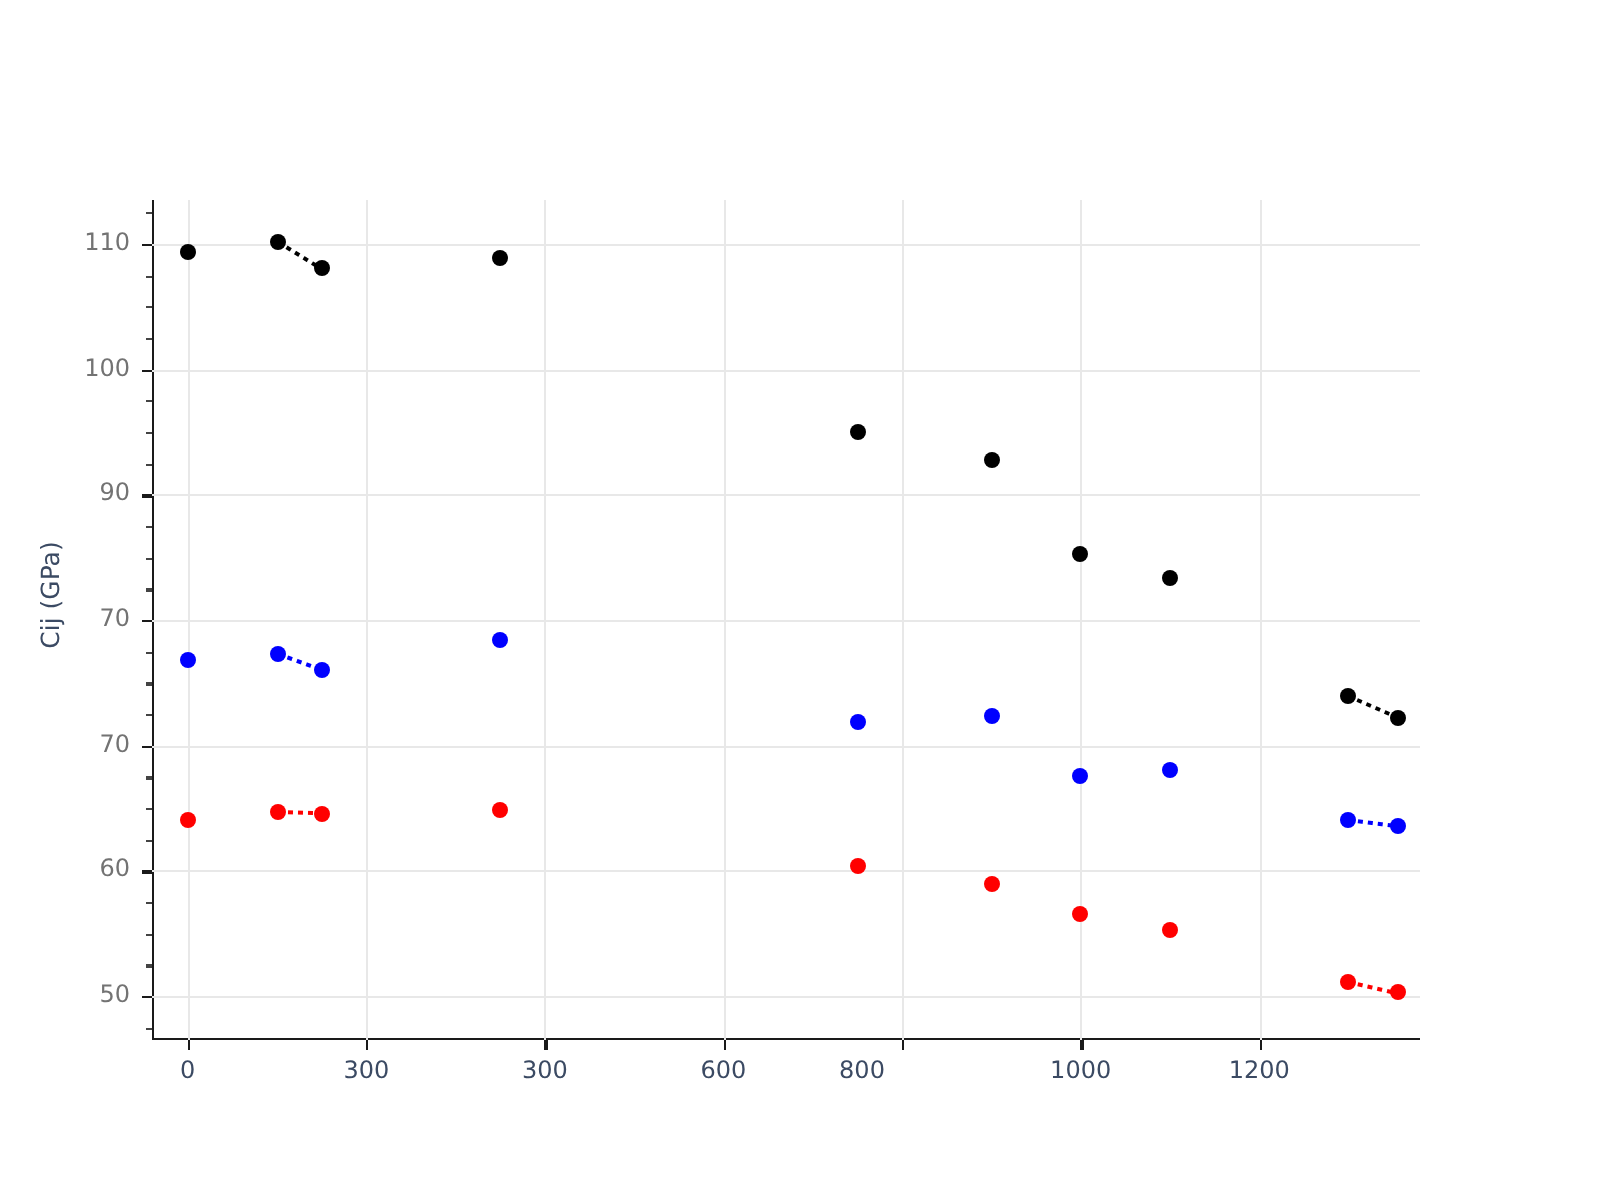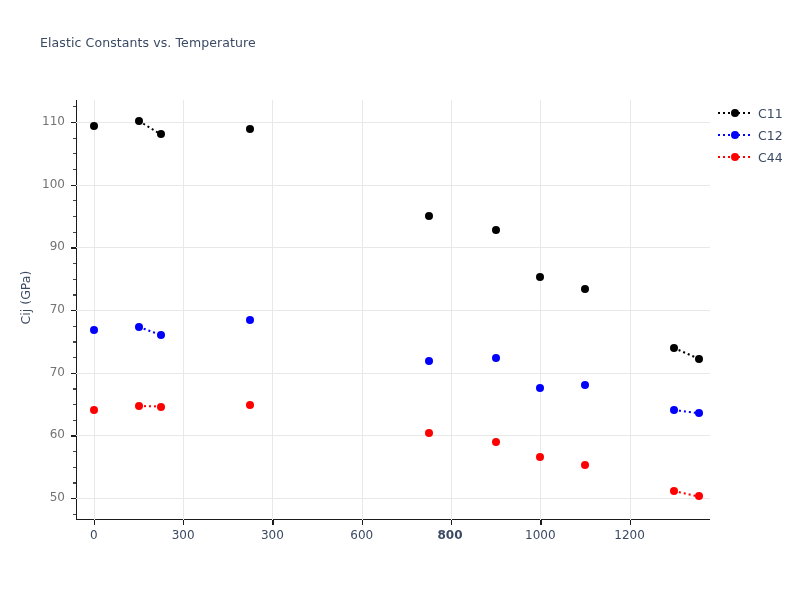--- a/index.html
+++ b/index.html
@@ -180,21 +180,20 @@
     width: 634px;
     height: 420px;
     overflow: hidden;
   }
 </style>
 </head>
 <body>
 
 <div id="figure">
 
-  <div class="chart-title">Elastic Constants vs. Temperature</div>
 
   <div class="axis-spine-left"></div>
   <div class="axis-spine-bottom"></div>
 
   <div class="plot-area">
     <div id="gridlines">
         <div class="gridline-h" style="top: 398.06px;"></div>
         <div class="gridline-h" style="top: 335.373px;"></div>
         <div class="gridline-h" style="top: 272.687px;"></div>
         <div class="gridline-h" style="top: 210px;"></div>
@@ -288,46 +287,23 @@
       <div class="tick-minor-y" style="top: 106.269px;"></div>
       <div class="tick-major-x" style="left: 93.8592px;"></div>
       <div class="ticklabel-x" style="left: 93.8592px;">0</div>
       <div class="tick-major-x" style="left: 183.155px;"></div>
       <div class="ticklabel-x" style="left: 183.155px;">300</div>
       <div class="tick-major-x" style="left: 272.451px;"></div>
       <div class="ticklabel-x" style="left: 272.451px;">300</div>
       <div class="tick-major-x" style="left: 361.746px;"></div>
       <div class="ticklabel-x" style="left: 361.746px;">600</div>
       <div class="tick-major-x" style="left: 451.042px;"></div>
-      <div class="ticklabel-x" style="left: 450px; font-weight: bold;">800</div>
+      <div class="ticklabel-x" style="left: 431px;">800</div>
       <div class="tick-major-x" style="left: 540.338px;"></div>
       <div class="ticklabel-x" style="left: 540.338px;">1000</div>
       <div class="tick-major-x" style="left: 629.634px;"></div>
       <div class="ticklabel-x" style="left: 629.634px;">1200</div>
     </div>
 
   <div class="axis-label-y">Cij (GPa)</div>
 
-  <div class="legend">
-    <div class="legend-row" style="color: rgb(0, 0, 0);">
-      <span class="legend-swatch">
-        <span class="legend-line"></span>
-          <span class="legend-dot"></span>
-      </span>
-      <span class="legend-label">C11</span>
-    </div>
-    <div class="legend-row" style="color: rgb(0, 0, 255);">
-      <span class="legend-swatch">
-        <span class="legend-line"></span>
-          <span class="legend-dot"></span>
-      </span>
-      <span class="legend-label">C12</span>
-    </div>
-    <div class="legend-row" style="color: rgb(255, 0, 0);">
-      <span class="legend-swatch">
-        <span class="legend-line"></span>
-          <span class="legend-dot"></span>
-      </span>
-      <span class="legend-label">C44</span>
-    </div>
-  </div>
 
 </div>
 
 </body></html>

